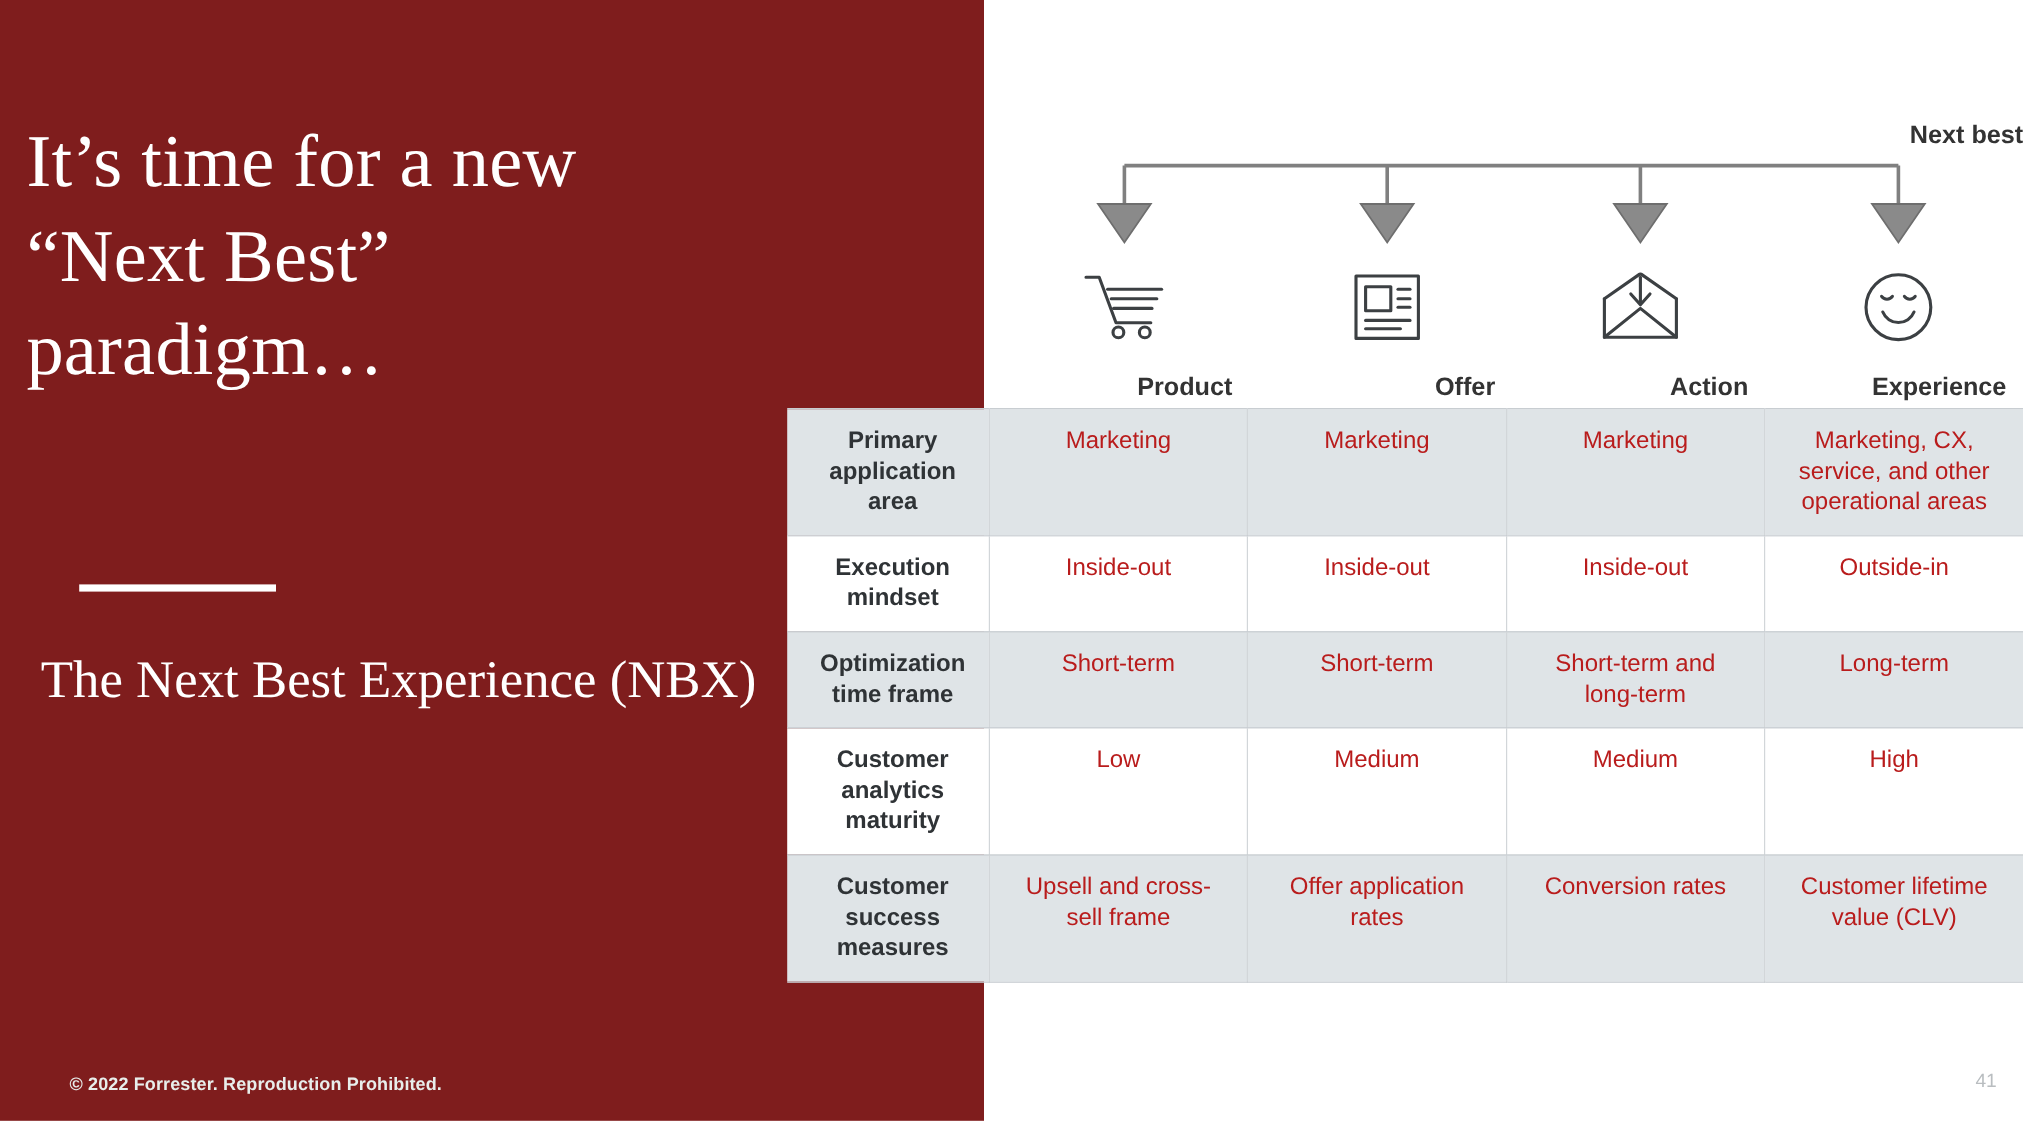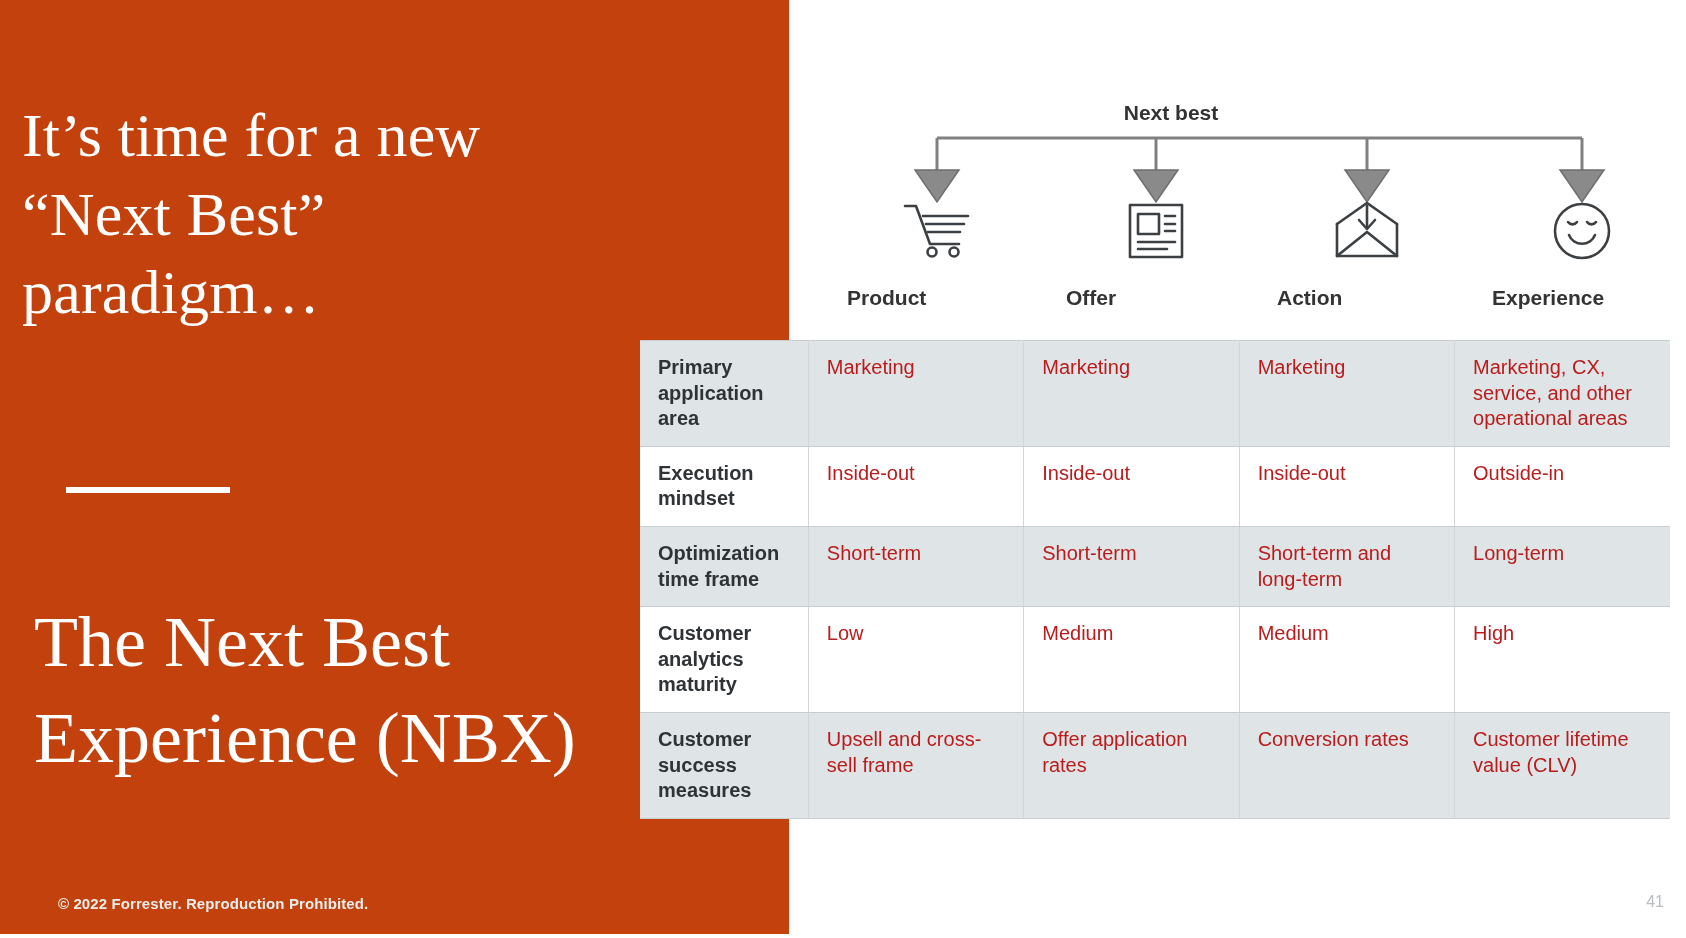--- a/index.html
+++ b/index.html
@@ -22,21 +22,22 @@
     overflow: hidden;
   }
 
   
   .left-panel {
     position: absolute;
     left: 0;
     top: 0;
     width: 789px;
     height: 934px;
-    background: #c2410c;
+    background: #7f1d1d;
+    padding-left: 31px;
   }
   .headline {
     position: absolute;
     left: 22px;
     top: 96px;
     width: 600px;
     color: #ffffff;
     font-family: "Liberation Serif", serif;
     font-size: 62px;
     line-height: 1.27;
@@ -47,25 +48,25 @@
     position: absolute;
     left: 66px;
     top: 487px;
     width: 164px;
     height: 6px;
     background: #ffffff;
   }
   .subhead {
     position: absolute;
     left: 34px;
-    top: 594px;
+    top: 538px;
     width: 600px;
     color: #ffffff;
     font-family: "Liberation Serif", serif;
-    font-size: 72px;
+    font-size: 44px;
     line-height: 1.34;
     font-weight: 400;
   }
   .copyright {
     position: absolute;
     left: 58px;
     top: 895px;
     color: #e8eeeb;
     font-size: 15px;
     font-weight: 700;
@@ -89,59 +90,60 @@
     left: 656px;
     top: 0;
     width: 1030px;
     height: 336px;
   }
   .diagram-title {
     position: absolute;
     left: 0;
     top: 101px;
     width: 1030px;
-    text-align: center;
+    text-align: right;
     color: #333333;
     font-size: 21px;
     font-weight: 700;
   }
   .connector-svg {
     position: absolute;
     left: 0;
     top: 130px;
     width: 1030px;
     height: 80px;
   }
   .col-head {
     position: absolute;
-    top: 200px;
+    top: 225px;
     width: 180px;
-    text-align: left;
+    text-align: right;
   }
   .col-icon {
     height: 62px;
     display: flex;
     align-items: center;
     justify-content: center;
   }
   .col-label {
     margin-top: 24px;
     color: #333333;
     font-size: 21px;
     font-weight: 700;
   }
 
   
   .matrix {
     position: absolute;
-    left: 640px;
+    left: 656px;
     top: 340px;
     width: 1030px;
     border-collapse: collapse;
     table-layout: fixed;
+    text-align: center;
   }
   .matrix td {
     vertical-align: top;
     padding: 14px 18px 14px 18px;
     font-size: 20px;
     line-height: 1.28;
     color: #b91c1c;
     border-right: 1px solid #d2d6d9;
     border-bottom: 1px solid #c8cdd1;
   }

